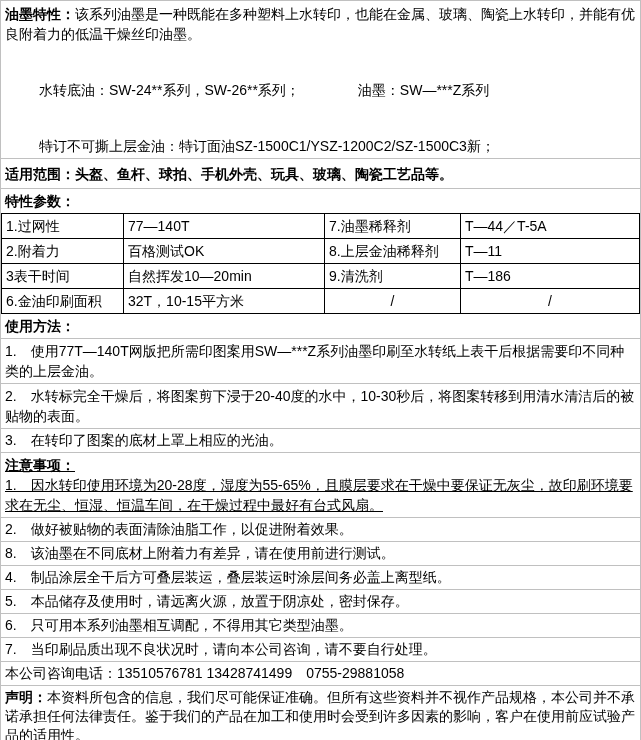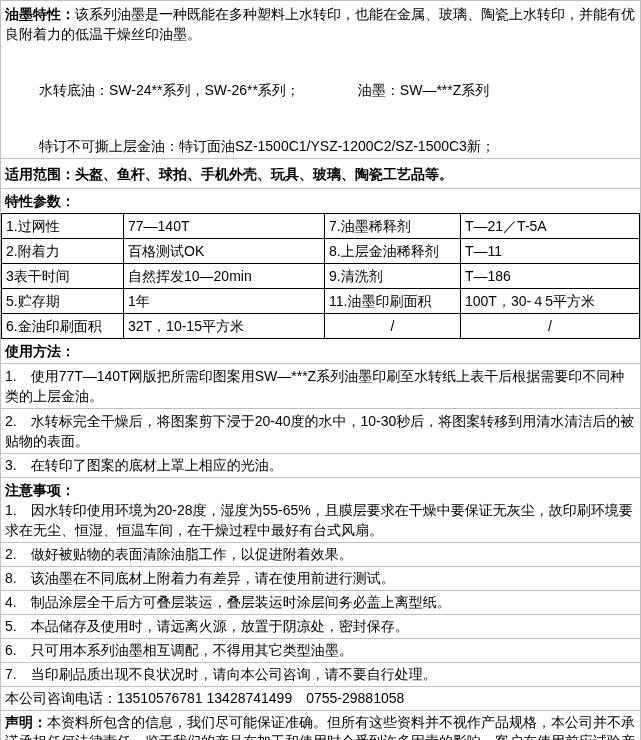--- a/index.html
+++ b/index.html
@@ -13,21 +13,21 @@
   .sec2 { font-weight:bold; padding:5px 4px 4px 4px; }
   .params { padding:0; border-bottom:none; }
   .params-header { font-weight:bold; padding:3px 4px 2px 4px; line-height:19px; }
   table.ptable { border-collapse:collapse; table-layout:fixed; width:100%; }
   table.ptable td { border:1px solid #000; height:24px; padding:0 4px; vertical-align:middle;
                     overflow:hidden; white-space:nowrap; }
   table.ptable td.center { text-align:center; }
   .hdr-row { font-weight:bold; padding:3px 16px 2px 4px; line-height:19px; }
   .item2 { padding:2px 4px; line-height:20px; }
   .item1 { padding:2px 4px; line-height:19px; }
-  .notes-block { padding:2px 4px; line-height:20px; }
+  .notes-block { padding:2px 4px; line-height:20px;text-decoration:underline; }
   .disclaimer { padding:2px 4px; line-height:19px; border-bottom:none; }
 </style>
 </head>
 <body>
 
 <div class="doc">
 
   <div class="row sec1">
     <div>
       <span class="bold">油墨特性：</span><span>该系列油墨是一种既能在多种塑料上水转印，也能在金属、玻璃、陶瓷上水转印，并能有优良附着力的低温干燥丝印油墨。</span>
@@ -47,39 +47,33 @@
           <col style="width:122px">
           <col style="width:201px">
           <col style="width:136px">
           <col>
         </colgroup>
       <tbody>
         <tr>
           <td>1.过网性</td>
           <td>77—140T</td>
           <td>7.油墨稀释剂</td>
-          <td>T—21／T-5A</td>
+          <td>T—44／T-5A</td>
         </tr>
         <tr>
           <td>2.附着力</td>
           <td>百格测试OK</td>
           <td>8.上层金油稀释剂</td>
           <td>T—11</td>
         </tr>
         <tr>
           <td>3表干时间</td>
           <td>自然挥发10—20min</td>
           <td>9.清洗剂</td>
           <td>T—186</td>
-        </tr>
-        <tr>
-          <td>5.贮存期</td>
-          <td>1年</td>
-          <td>11.油墨印刷面积</td>
-          <td>100T，30-４5平方米</td>
         </tr>
         <tr>
           <td>6.金油印刷面积</td>
           <td>32T，10-15平方米</td>
           <td class="center">/</td>
           <td class="center">/</td>
         </tr>
       </tbody>
     </table>
   </div>

